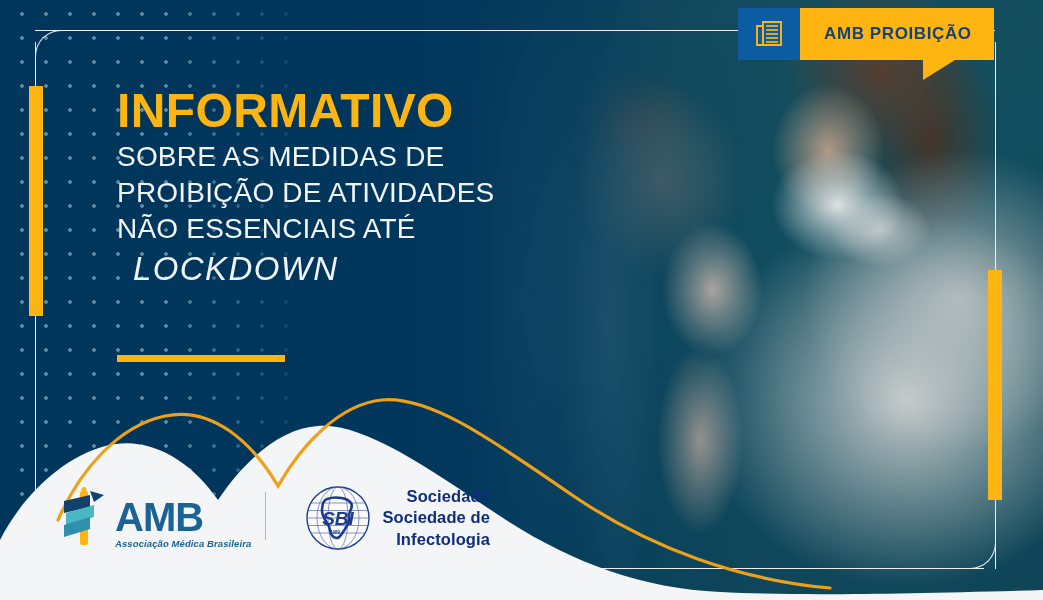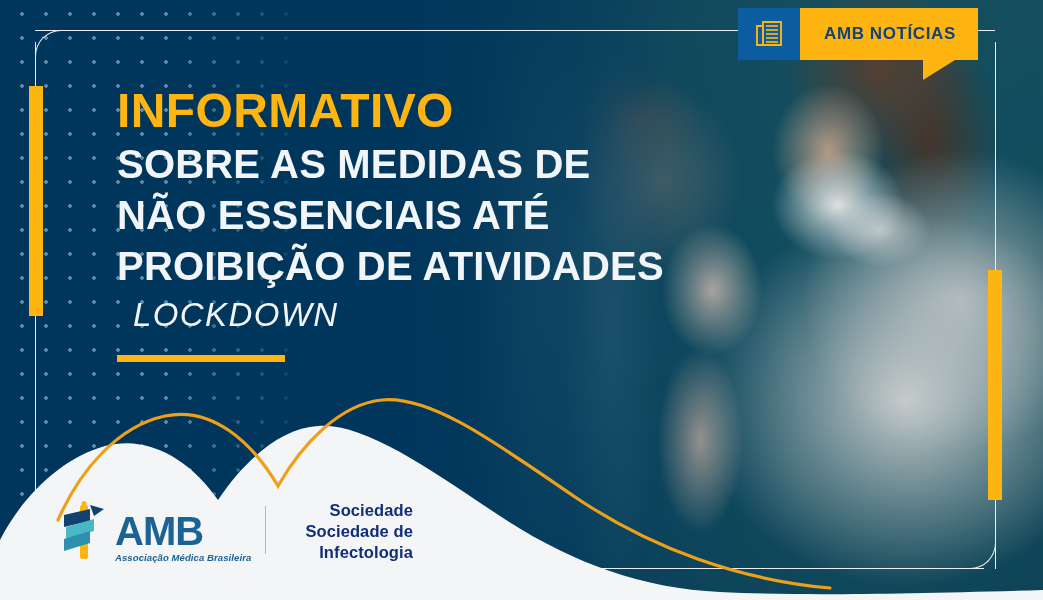--- a/index.html
+++ b/index.html
@@ -90,21 +90,21 @@
   .rule{ position:absolute; left:117px; top:355px; width:168px; height:7px;
          background:#ffb511;}
 
   
   .headline{ position:absolute; left:117px; top:86px; width:560px; }
   .h-kicker{
     font-size:48px; font-weight:700; color:#ffb511;
     letter-spacing:.4px; line-height:1.06; margin:0 0 2px 0;
   }
   .h-line{
-    font-size:40px; font-weight:700; color:#f2f5f7;
+    font-size:28px; font-weight:400; color:#f2f5f7;
     letter-spacing:.2px; line-height:1.28; margin:0; white-space:nowrap;
   }
   .h-em{
     font-size:33px; font-weight:400; font-style:italic; color:#f2f5f7;
     letter-spacing:1.4px; line-height:1.30; margin:2px 0 0 16px;
   }
 
   
   .badge{ position:absolute; left:738px; top:8px; height:52px; display:flex; align-items:stretch; }
   .badge-icon{
@@ -120,21 +120,21 @@
     width:0; height:0;
     border-left:32px solid #ffb511;
     border-bottom:20px solid transparent;
   }
 
   
   .bottom-shape{ position:absolute; left:0; top:350px; width:1043px; height:250px; }
   .bottom-shape svg{ display:block; }
 
   
-  .logos{ position:absolute; left:60px; top:485px; display:flex; align-items:center; gap:0;margin-top:15px; }
+  .logos{ position:absolute; left:60px; top:485px; display:flex; align-items:center; gap:0; }
 
   .amb{ display:flex; align-items:flex-end; gap:7px; }
   .amb-mark{ width:48px; height:62px; }
   .amb-text{ display:flex; flex-direction:column; }
   .amb-word{ font-size:40px; font-weight:800; color:#1b6394; letter-spacing:-1px;
              line-height:.92; }
   .amb-sub{ font-size:9.5px; font-weight:600; color:#1b6394; letter-spacing:.1px;
             margin-top:2px;font-style:italic; }
   .divider{ width:1px; height:48px; background:#ffb511; margin:0 13px 4px 14px; }
 
@@ -165,39 +165,39 @@
   <div class="frame-line fl-bottom"></div>
   <div class="corner corner-tl"></div>
   <div class="corner corner-br"></div>
 
   <div class="bar-left"></div>
   <div class="bar-right"></div>
 
   <div class="headline">
     <div class="h-kicker">INFORMATIVO</div>
     <div class="h-line">SOBRE AS MEDIDAS DE</div>
+    <div class="h-line">PROIBIÇÃO DE ATIVIDADES</div>
     <div class="h-line">NÃO ESSENCIAIS ATÉ</div>
-    <div class="h-line">PROIBIÇÃO DE ATIVIDADES</div>
     <div class="h-em">LOCKDOWN</div>
   </div>
   <div class="rule"></div>
 
   <div class="badge">
     <div class="badge-icon">
       <svg width="30" height="30" viewBox="0 0 30 30" aria-hidden="true">
         <path d="M3 7 H9 V26 H3 Z" fill="none" stroke="#ffb511" stroke-width="1.9"></path>
         <path d="M9 3 H27 V26 H9 Z" fill="none" stroke="#ffb511" stroke-width="1.9"></path>
         <line x1="12" y1="7" x2="24" y2="7" stroke="#ffb511" stroke-width="1.7"></line>
         <line x1="12" y1="11" x2="24" y2="11" stroke="#ffb511" stroke-width="1.7"></line>
         <line x1="12" y1="15" x2="24" y2="15" stroke="#ffb511" stroke-width="1.7"></line>
         <line x1="12" y1="19" x2="24" y2="19" stroke="#ffb511" stroke-width="1.7"></line>
         <line x1="12" y1="23" x2="24" y2="23" stroke="#ffb511" stroke-width="1.7"></line>
       </svg>
     </div>
-    <div class="badge-label">AMB NOTÍCIAS</div>
+    <div class="badge-label">AMB PROIBIÇÃO</div>
   </div>
   <div class="badge-tail"></div>
 
   <div class="bottom-shape">
     <svg width="1043" height="250" viewBox="0 0 1043 250" aria-hidden="true">
       <path d="M0 250 L0 190 C20 150 60 108 105 96 C150 84 192 112 218 150
                C246 108 282 78 318 76 C366 73 430 120 500 166
                C570 212 640 238 720 242 C800 246 900 244 1043 240 L1043 250 Z" fill="#f4f5f6"></path>
       <path d="M58 170 C80 120 118 76 165 66 C212 56 252 92 278 136
                C302 94 340 54 382 50 C432 45 500 96 575 147
@@ -221,20 +221,39 @@
       <div class="amb-text">
         <div class="amb-word">AMB</div>
         <div class="amb-sub">Associação Médica Brasileira</div>
       </div>
     </div>
 
     <div class="divider"></div>
 
 
     <div class="sbi">
+      <div class="sbi-globe">
+        <svg width="66" height="66" viewBox="0 0 66 66" aria-hidden="true">
+          <circle cx="33" cy="33" r="31" fill="#fbfbfc" stroke="#1b3c8c" stroke-width="1.4"></circle>
+          <g stroke="#4d63ad" stroke-width=".8" fill="none" opacity=".85">
+            <ellipse cx="33" cy="33" rx="10" ry="31"></ellipse>
+            <ellipse cx="33" cy="33" rx="21" ry="31"></ellipse>
+            <line x1="2" y1="33" x2="64" y2="33"></line>
+            <path d="M6 18 H60"></path>
+              <path d="M6 48 H60"></path>
+            <path d="M3.5 25.5 H62.5"></path>
+              <path d="M3.5 40.5 H62.5"></path>
+          </g>
+          <path d="M22 14 C31 11 43 13 46 18 C49 23 43 27 44 32
+                   C45 38 40 44 36 50 C32 56 26 52 25 45
+                   C24 38 17 33 17 26 C17 20 19 15 22 14 Z" fill="none" stroke="#1b3c8c" stroke-width="2.6" stroke-linejoin="round"></path>
+          <text x="33" y="40" text-anchor="middle" font-family="'Liberation Sans',sans-serif" font-size="19" font-weight="800" font-style="italic" fill="#1b3c8c">SBI</text>
+          <text x="30" y="49" text-anchor="middle" font-family="'Liberation Sans',sans-serif" font-size="4.5" font-weight="700" fill="#1b3c8c">1989</text>
+        </svg>
+      </div>
       <div class="sbi-text">
         <div class="nowrap">Sociedade</div>
         <div class="nowrap">Sociedade de</div>
         <div class="nowrap">Infectologia</div>
       </div>
     </div>
 
   </div>
 
 </div>

